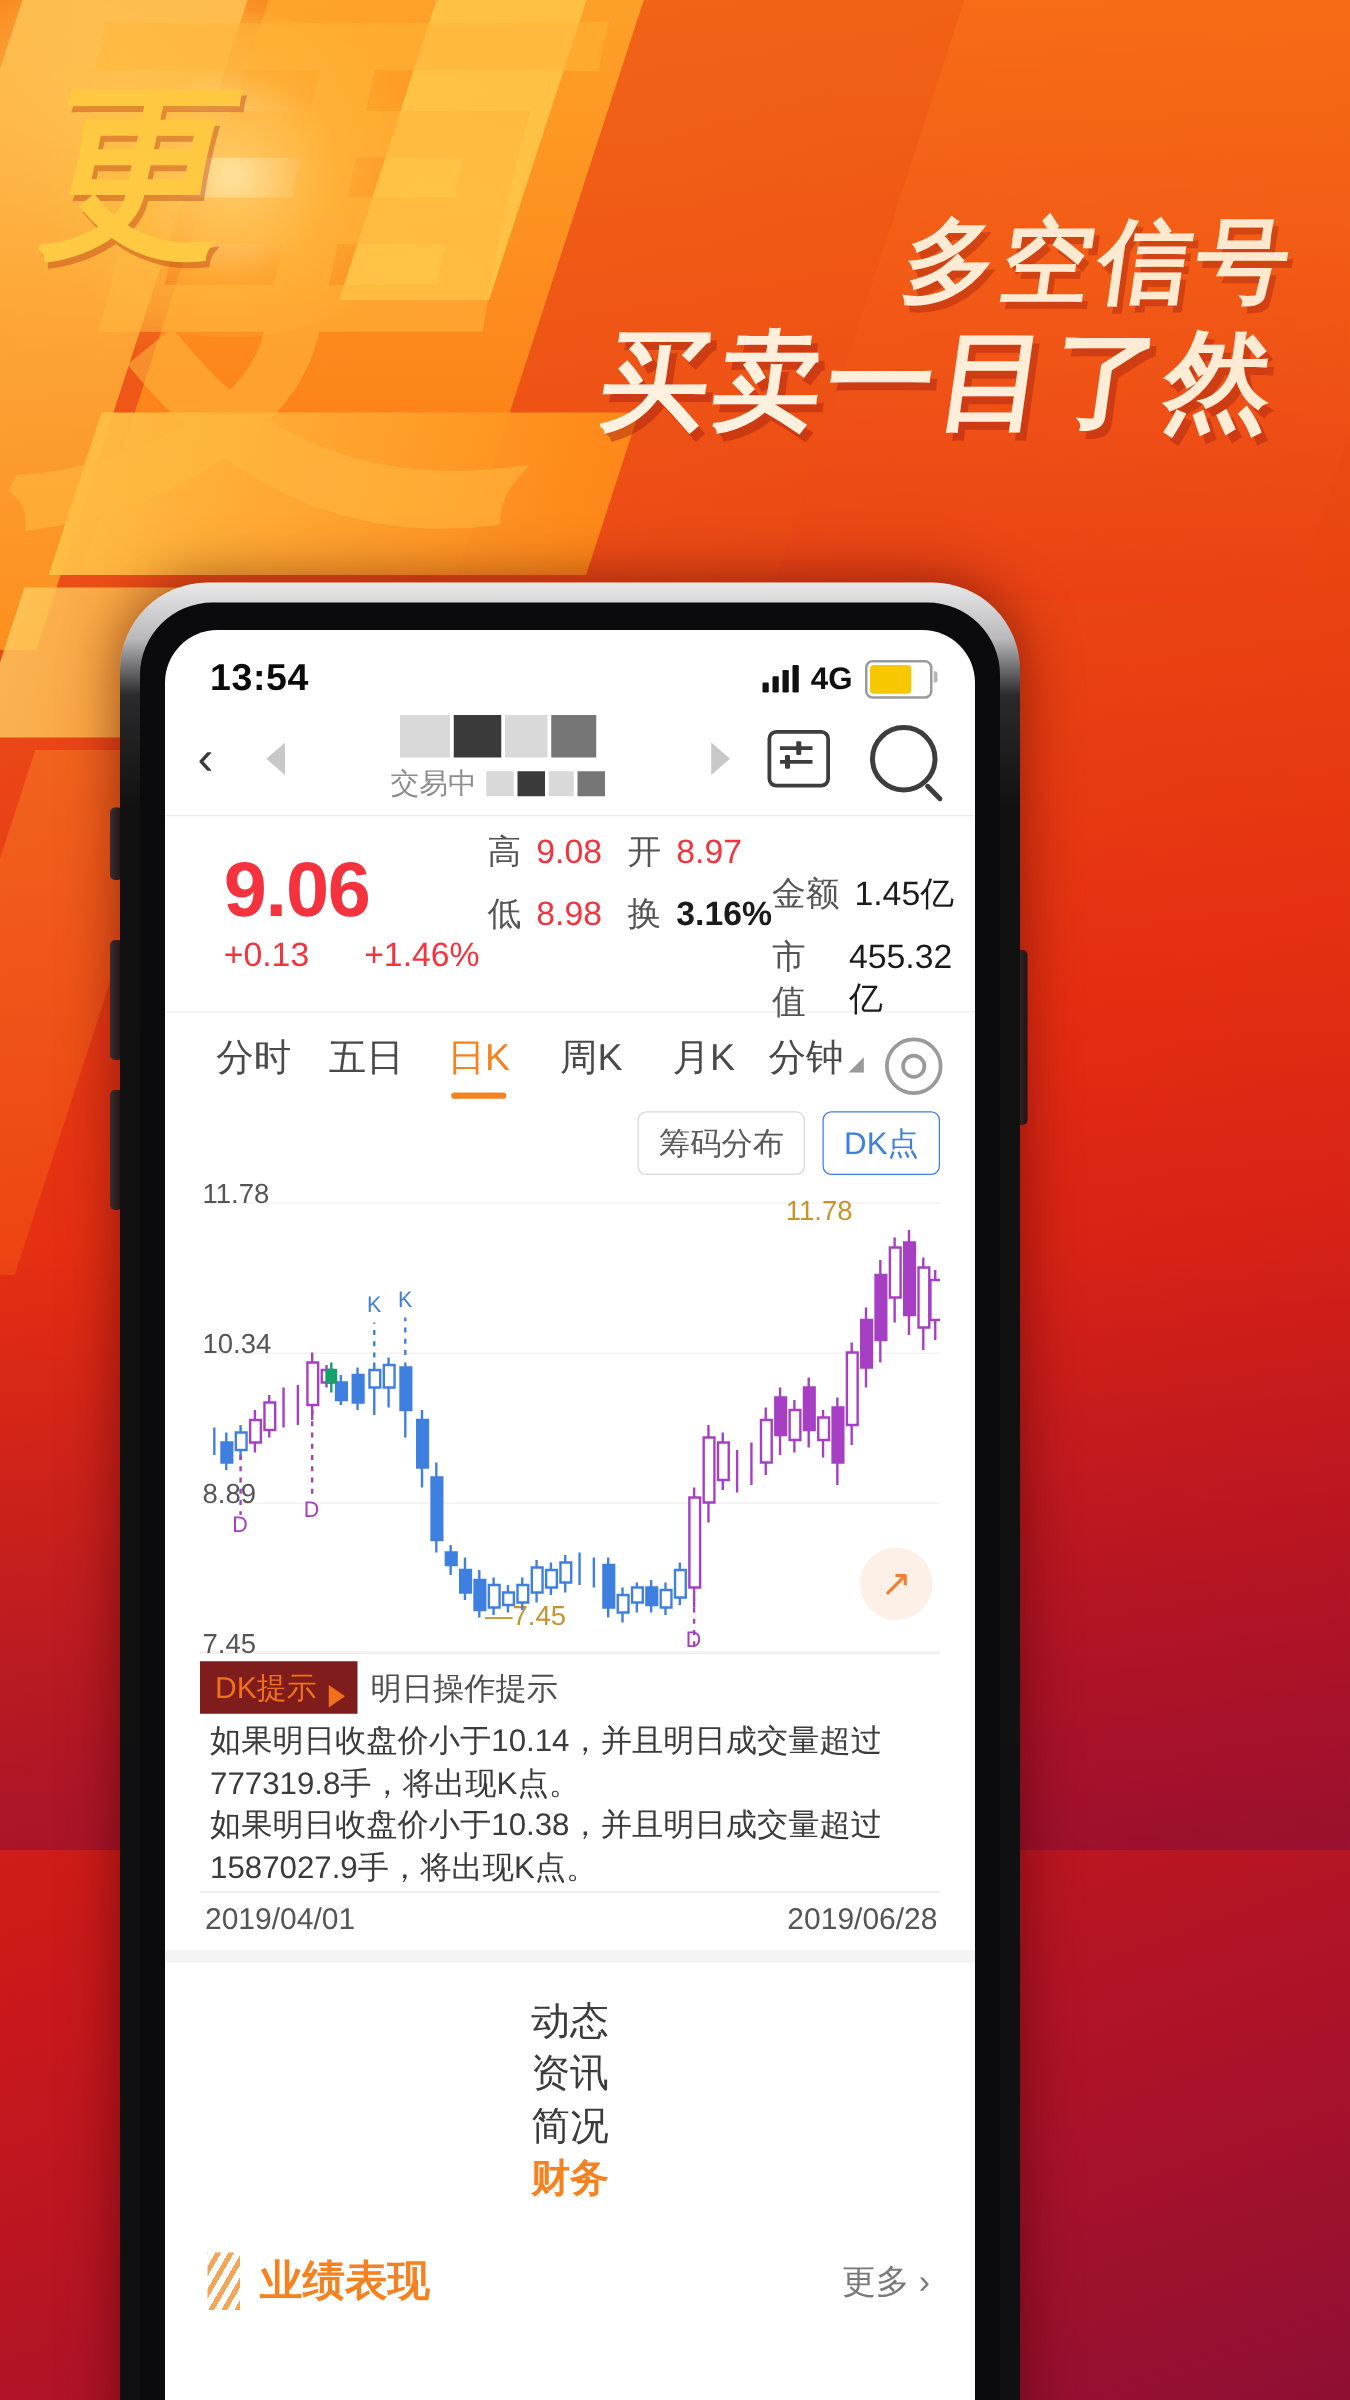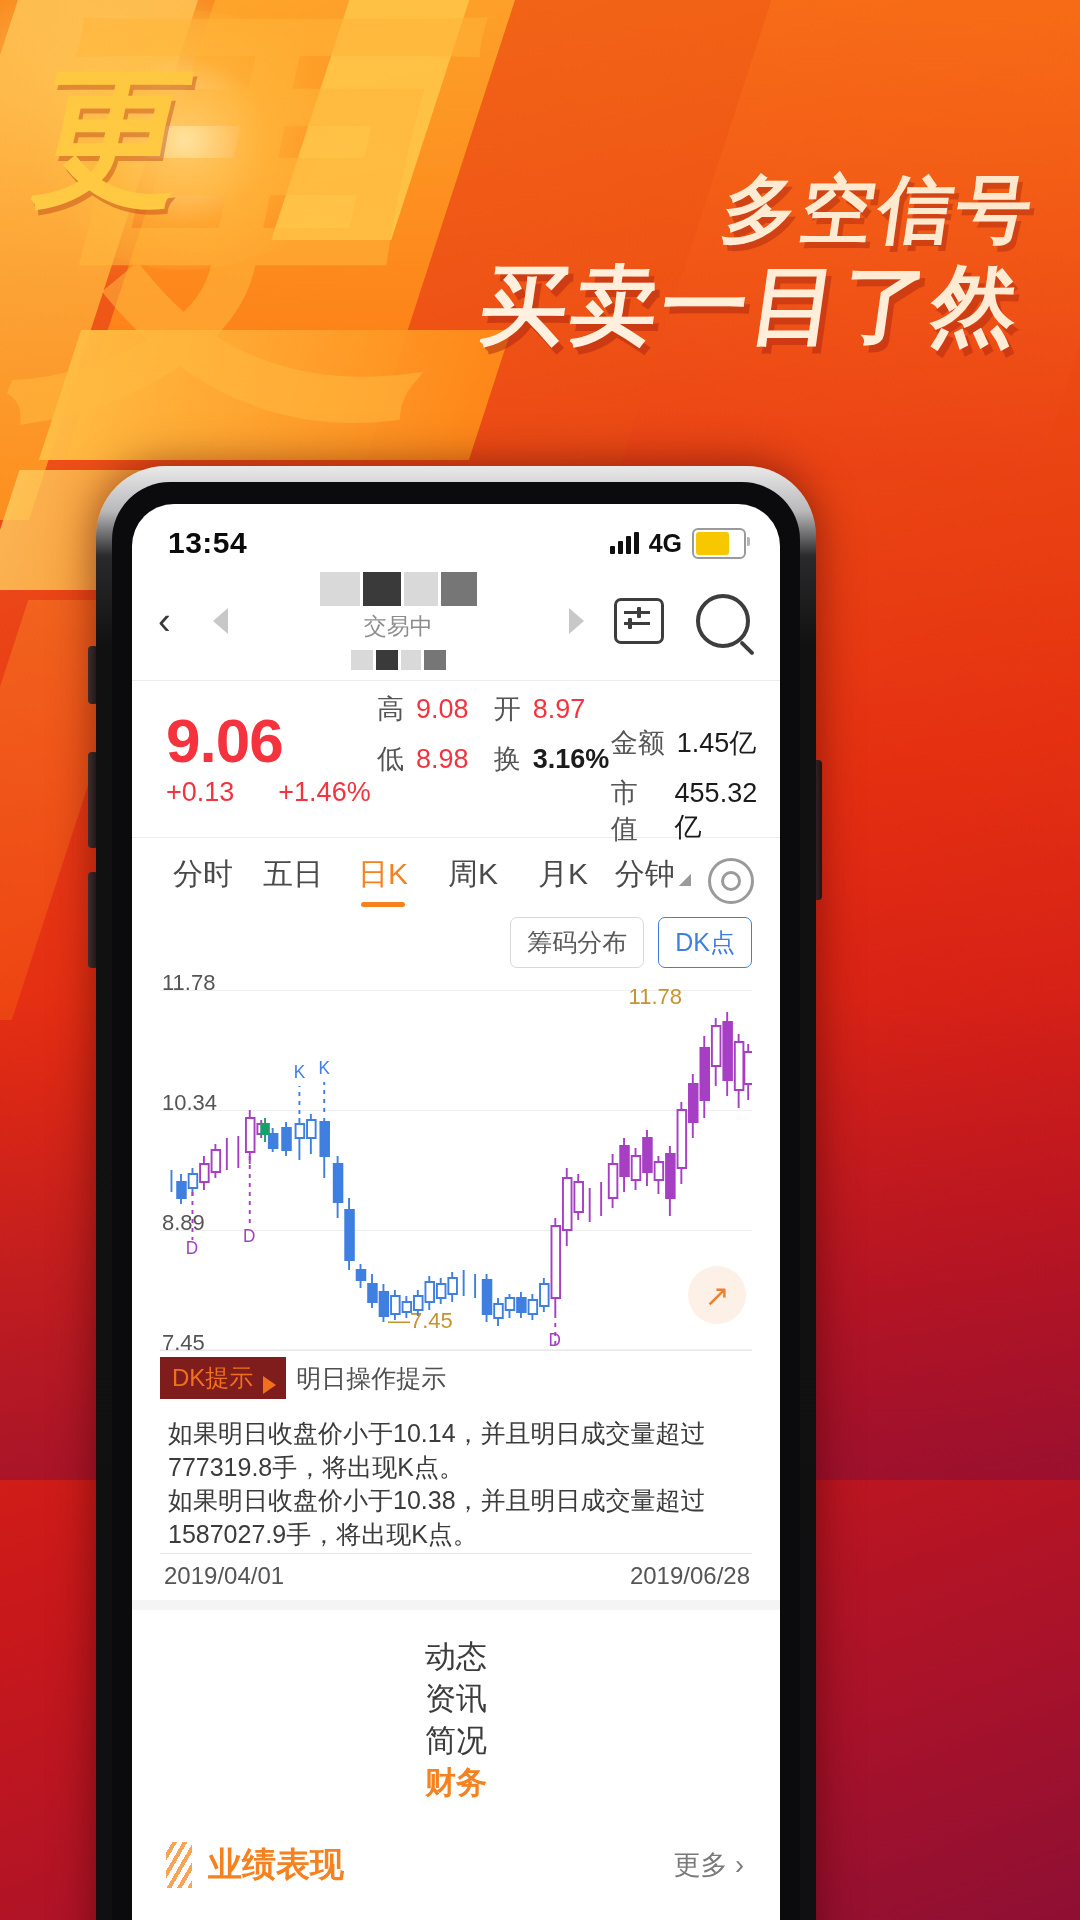--- a/index.html
+++ b/index.html
@@ -74,35 +74,35 @@
 
   
   .navbar{display:flex;align-items:center;padding:6px 30px 10px 26px;gap:6px;}
   .chev{font-size:38px;color:#3a3a3a;line-height:1;}
   .tri{width:0;height:0;border-top:13px solid transparent;border-bottom:13px solid transparent;}
   .tri-l{border-right:15px solid #c8c8c8;margin-left:36px;}
   .tri-r{border-left:15px solid #c8c8c8;margin-right:24px;}
   .titlewrap{flex:1;display:flex;flex-direction:column;align-items:center;gap:5px;}
   .redact{display:flex;gap:3px;}
   .redact b{display:block;height:34px;}
-  .sub{display:flex;align-items:center;gap:8px;flex-direction:column;}
+  .sub{display:flex;align-items:center;gap:8px;}
   .sub-txt{font-size:23px;color:#8d8d8d;}
   .redact.small b{height:20px;}
   .icon-sq{width:44px;height:40px;border:3px solid #3d3d3d;border-radius:7px;position:relative;}
   .icon-sq:before{content:"";position:absolute;left:7px;top:10px;width:26px;height:3px;background:#3d3d3d;box-shadow:0 11px 0 #3d3d3d;}
   .icon-sq:after{content:"";position:absolute;left:20px;top:6px;width:4px;height:11px;background:#3d3d3d;border-radius:1px;
      box-shadow:-9px 11px 0 #3d3d3d;}
   .search-ic{width:46px;height:46px;border:4px solid #3d3d3d;border-radius:50%;position:relative;margin-left:26px;}
   .search-ic:after{content:"";position:absolute;right:-10px;bottom:-6px;width:18px;height:4px;background:#3d3d3d;
      transform:rotate(45deg);border-radius:2px;}
 
   
   .quote{border-top:1px solid #ededed;border-bottom:1px solid #ededed;padding:10px 0 12px 0;
     display:flex;align-items:center;}
-  .q-left{width:245px;padding-left:34px;box-sizing:border-box;}
+  .q-left{width:245px;padding-left:34px;box-sizing:border-box;margin-left:13px;}
   .q-price{font-size:62px;color:#f5333f;font-weight:bold;line-height:1.05;letter-spacing:-1px;}
   .q-chg{display:flex;gap:44px;font-size:27px;color:#f5333f;margin-top:4px;}
   .q-cols{flex:1;display:flex;}
   .q-col{flex:1;}
   .q-row{display:flex;align-items:baseline;gap:12px;height:50px;}
   .q-lab{font-size:27px;color:#555;}
   .q-val{font-size:27px;color:#f5333f;}
   .q-val.blk{color:#1b1b1b;font-weight:bold;}
   .q-val.dark{color:#1b1b1b;}
   .q-col.wide{flex:1.45;margin-top:34px;}
@@ -131,21 +131,21 @@
   svg.kchart{position:absolute;left:0;top:0;width:100%;height:100%;}
   .expand{position:absolute;right:6px;bottom:26px;width:58px;height:58px;border-radius:50%;
     background:#fdf0e6;display:flex;align-items:center;justify-content:center;color:#f08030;font-size:30px;}
 
   
   .dk{margin:6px 28px 0 28px;border-bottom:1px solid #e6e6e6;padding-bottom:4px;}
   .dk-head{display:flex;align-items:center;gap:10px;}
   .dk-tag{background:#7f1d1d;color:#f0701c;font-size:24px;padding:5px 10px 5px 12px;display:flex;align-items:flex-end;gap:10px;}
   .dk-tag .play{width:0;height:0;border-top:9px solid transparent;border-bottom:9px solid transparent;border-left:13px solid #f0701c;}
   .dk-sub{font-size:25px;color:#4f4f4f;}
-  .dk-body{font-size:25px;color:#3b3b3b;line-height:1.34;margin-top:18px;max-height:132px;overflow:hidden;
+  .dk-body{font-size:25px;color:#3b3b3b;line-height:1.34;margin-top:6px;max-height:132px;overflow:hidden;
     padding-left:8px;}
   .dates{display:flex;justify-content:space-between;padding:8px 30px 10px 32px;font-size:24px;color:#555;}
 
   
   .btabs{display:flex;border-top:10px solid #f4f4f4;padding:26px 0 22px 0;flex-direction:column;}
   .btab{flex:1;text-align:center;font-size:31px;color:#3c3c3c;position:relative;}
   .btab.active{color:#f5811f;font-weight:bold;}
   .sect{display:flex;align-items:center;gap:16px;padding:16px 0 0 34px;}
   .hatch{width:26px;height:46px;background:repeating-linear-gradient(-60deg,#f8a457 0 4px,#fff 4px 9px);}
   .sect-t{font-size:34px;color:#f5811f;font-weight:bold;}

